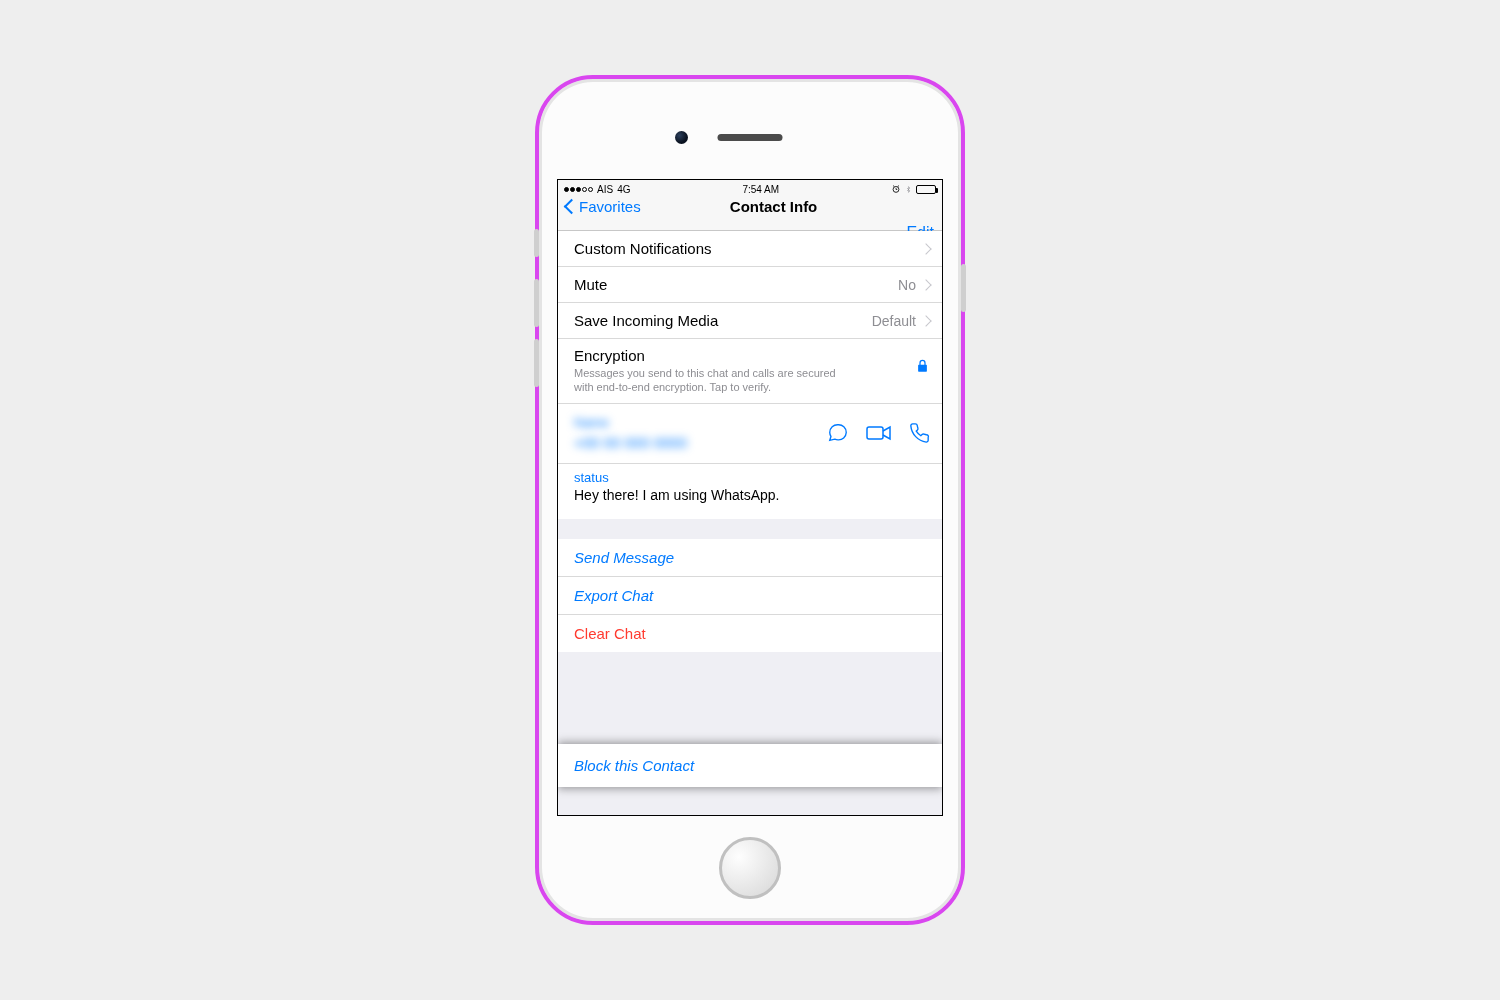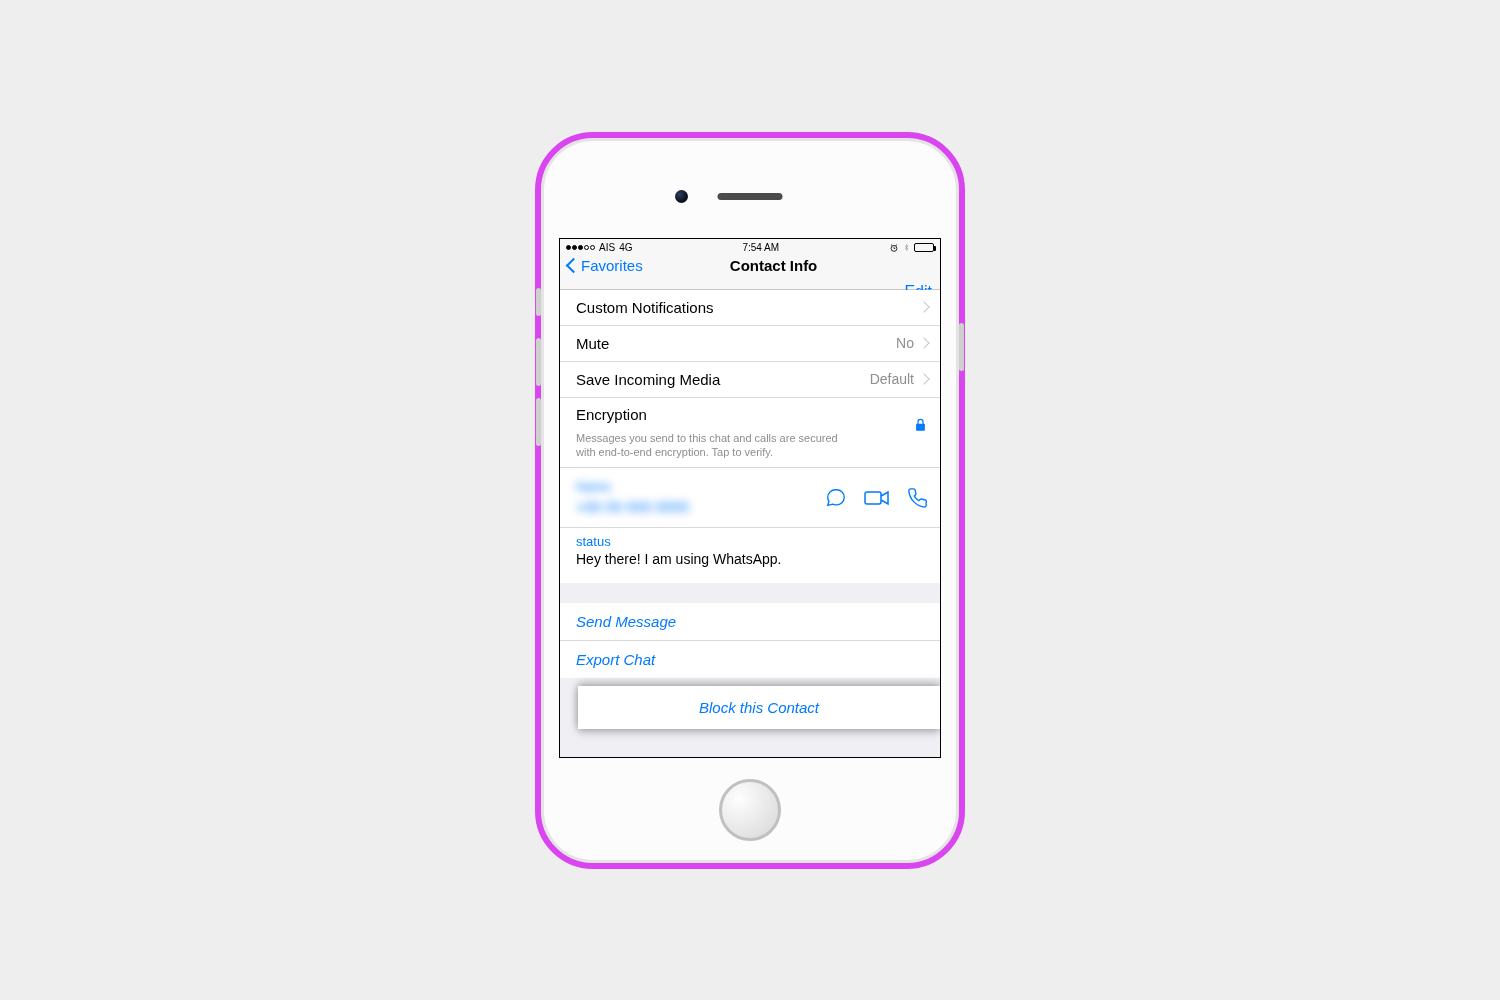--- a/index.html
+++ b/index.html
@@ -10,23 +10,23 @@
     display: flex;
     align-items: center;
     justify-content: center;
     width: 1500px;
     height: 1000px;
   }
 
   
   .phone {
     width: 430px;
-    height: 737px;
+    height: 850px;
     background: #fcfcfc;
-    border: 6px solid #d946ef;
+    border: 4px solid #d946ef;
     border-radius: 58px;
     box-shadow: inset 0 0 0 3px #e4e4e4;
     position: relative;
     padding: 100px 18px 105px 18px;
   }
   .speaker {
     position: absolute;
     top: 55px; left: 50%; transform: translateX(-50%);
     width: 65px; height: 7px;
     background: #4b4b4b;
@@ -118,21 +118,21 @@
   }
   .row:last-child { border-bottom: none; }
   .row .label { color:#000; font-size:15px; }
   .row .right { display:flex; align-items:center; gap:6px; }
   .row .value { color:#8e8e93; font-size:14px; }
   .chev {
     width:8px;height:8px;border-top:1.5px solid #c7c7cc;border-right:1.5px solid #c7c7cc; transform:rotate(45deg);
   }
 
   .enc-sub {
-    color:#8d8d92; font-size:11px; line-height:1.3; margin-top:8px;
+    color:#8d8d92; font-size:11px; line-height:1.3; margin-top:2px;
     max-width: 280px;
   }
   .lock-wrap { color:#007aff; }
 
   .contact-row {
     display:flex; align-items:center; justify-content:space-between;
     padding:10px 12px 10px 16px;
   }
   .blurred-text { filter: blur(4px); color:#007aff; font-size:13px; line-height:1.4;}
   .action-icons { display:flex; gap:16px; color:#007aff; }
@@ -141,24 +141,23 @@
   .status-lbl { color:#007aff; font-size:13px; margin-bottom:2px;}
   .status-txt { color:#000; font-size:14px;}
 
   .link-row { padding: 10px 16px; border-bottom:0.5px solid #d9d9d9; background:#fff; }
   .group .link-row:last-child { border-bottom:none; }
   .link-blue { color:#007aff; font-size:15px;font-style:italic; }
   .link-red  { color:#ff3b30; font-size:15px; }
 
   
   .float-group {
-    position:absolute; left:18px; right:0; bottom:28px;
+    position:absolute; left:0; right:0; bottom:28px;
     background:#bef264;
     box-shadow: 0 -3px 8px rgba(0,0,0,.25), 0 3px 8px rgba(0,0,0,.25);
-    text-align: center;
   }
   .float-group .link-row { border-bottom:none; padding:13px 16px; }
 
   svg { display:block; }
 </style>
 </head>
 <body>
 
 <div class="phone">
   <div class="side-btn mute"></div>
@@ -279,20 +278,23 @@
         </div>
       </div>
 
       <div class="group">
         <div class="link-row">
           <span class="link-blue">Send Message</span>
         </div>
         <div class="link-row">
           <span class="link-blue">Export Chat</span>
         </div>
+        <div class="link-row">
+          <span class="link-red">Clear Chat</span>
+        </div>
       </div>
 
       <div class="float-group">
         <div class="link-row">
           <span class="link-blue">Block this Contact</span>
         </div>
       </div>
 
     </div>
 

